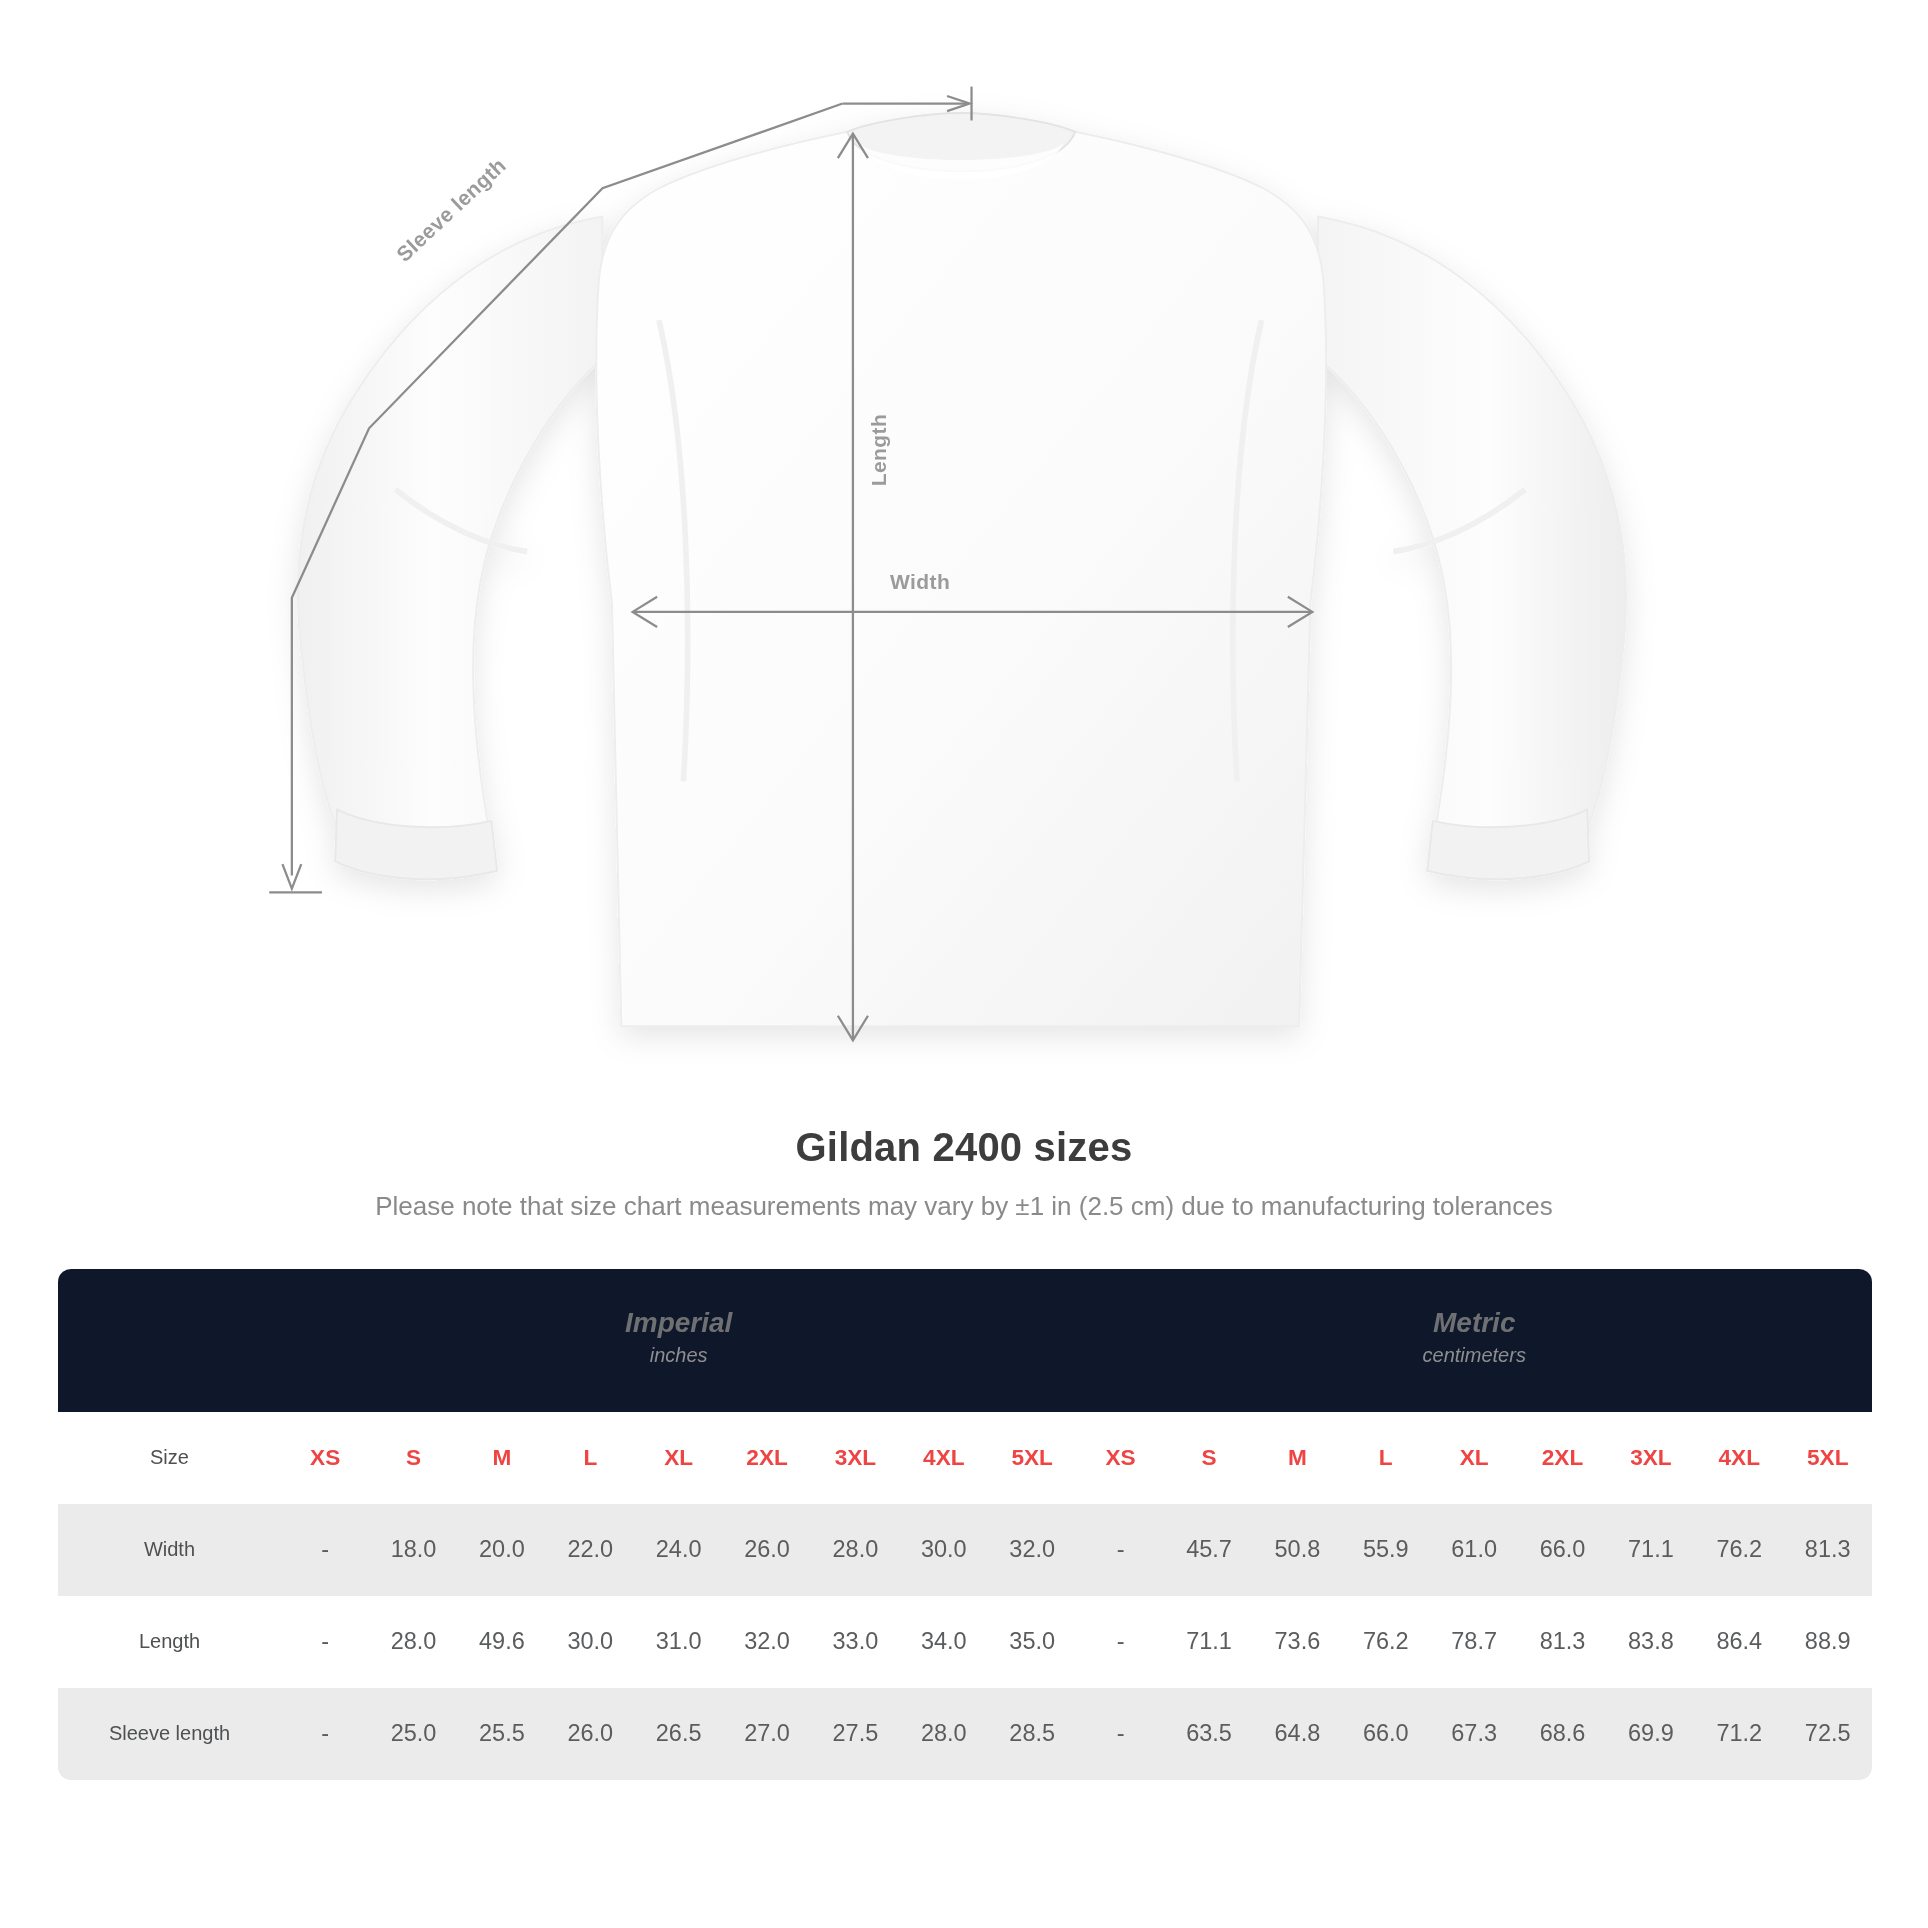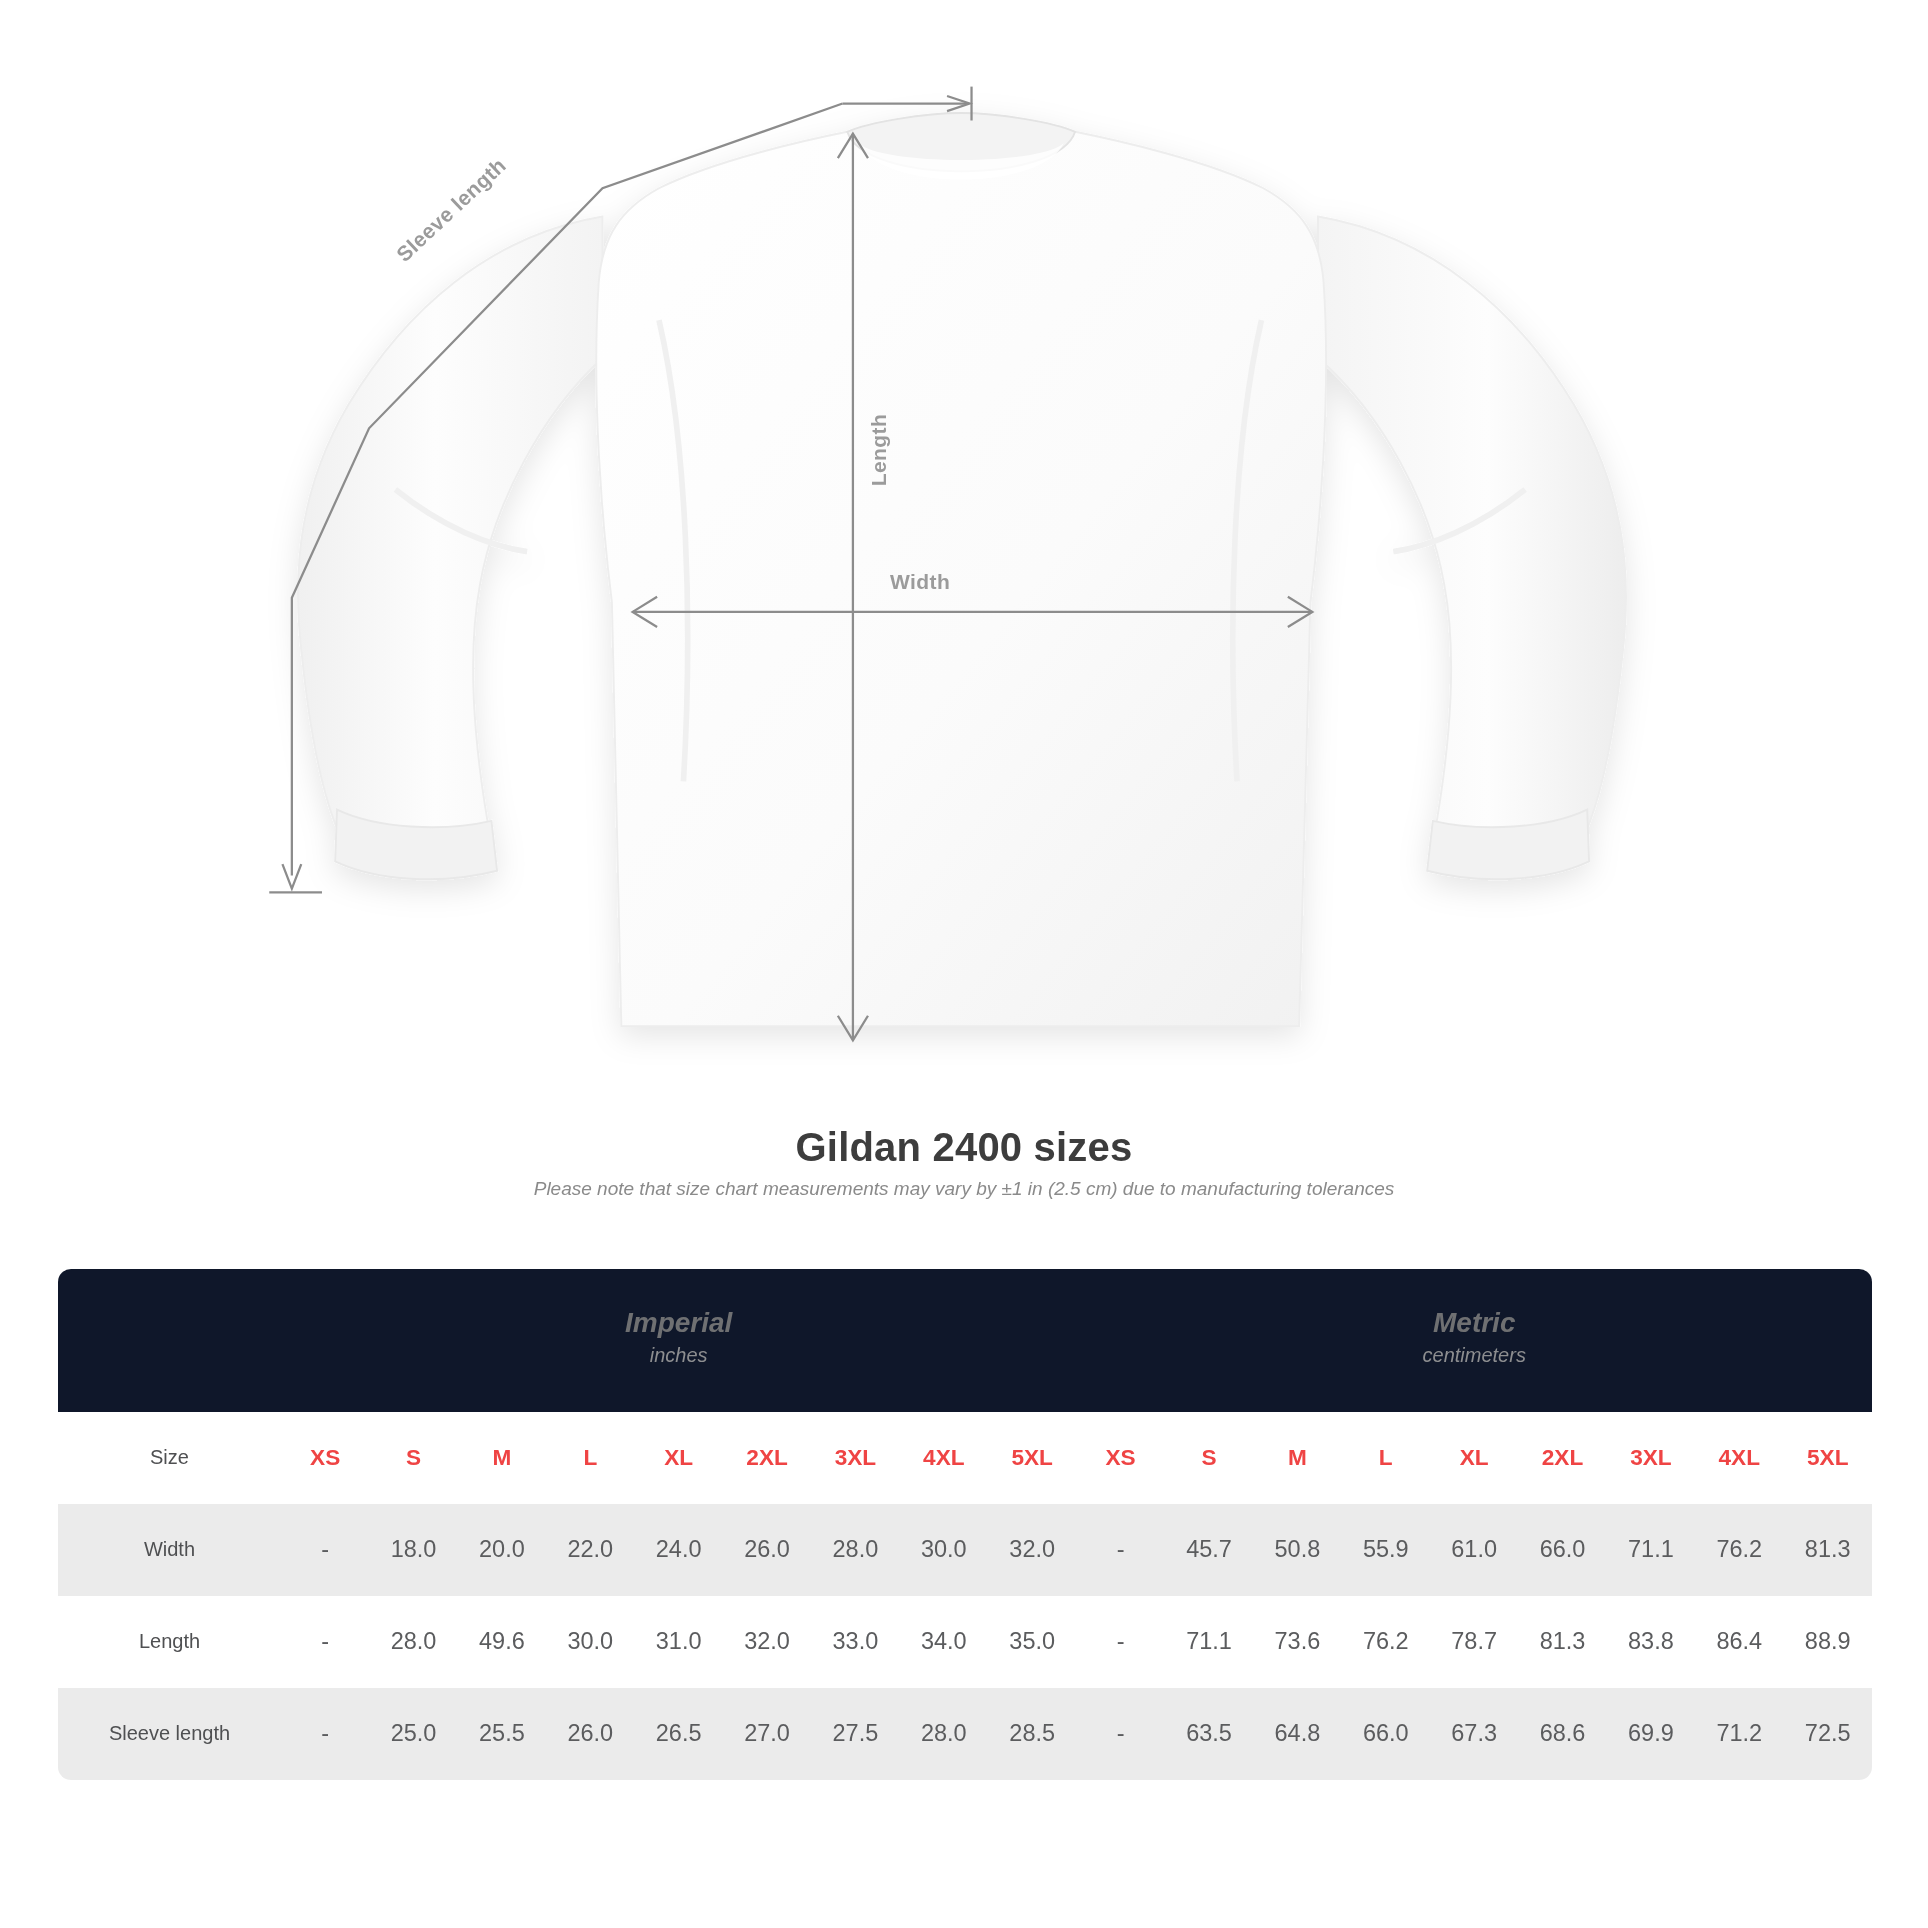--- a/index.html
+++ b/index.html
@@ -60,26 +60,25 @@
     position: absolute;
     left: 0;
     top: 1125px;
     width: 1928px;
     text-align: center;
   }
   .chart-title {
     font-size: 40px;
     font-weight: bold;
     color: #3d3d3d;
-    margin: 0 0 8px 0;
+    margin: 0 0 21px 0;
     letter-spacing: 0.2px;
   }
   .chart-note {
-    font-size: 19px;
-    font-style: italic;
+    font-size: 26px;
     color: #8a8a8a;
     margin: 0;
   }
 
   
   .table-wrap {
     position: absolute;
     left: 58px;
     top: 1269px;
     width: 1814px;

